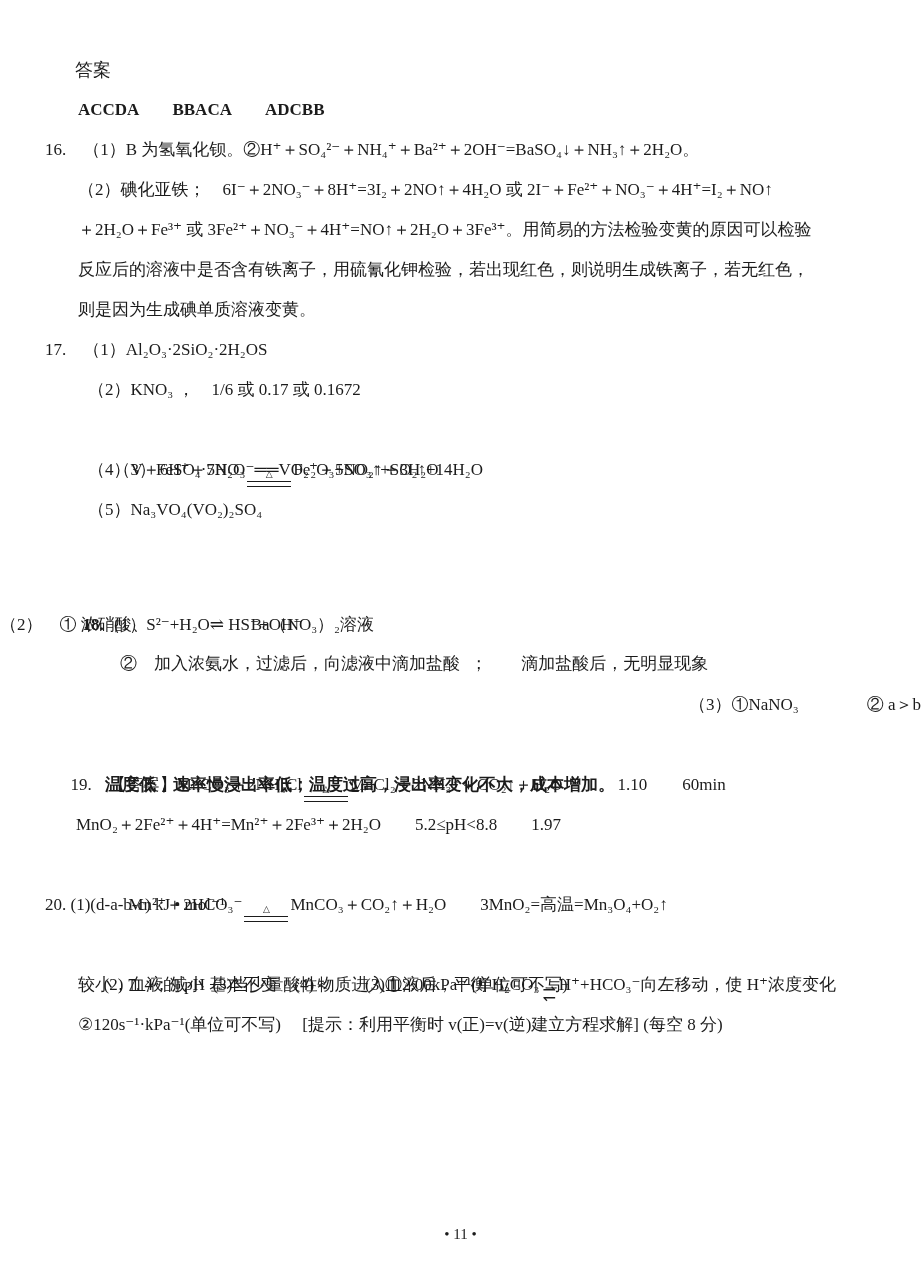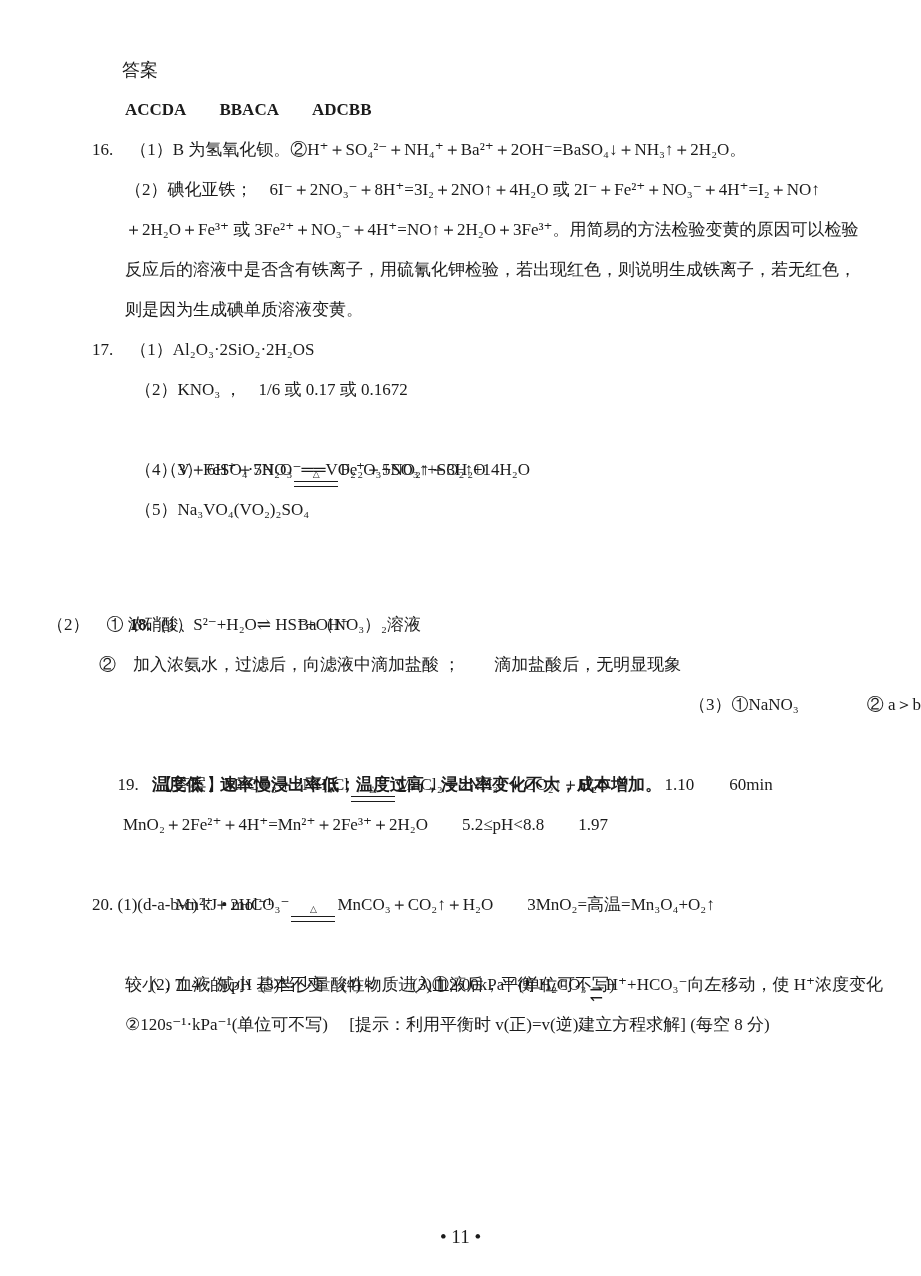--- a/index.html
+++ b/index.html
@@ -5,21 +5,21 @@
   html, body { margin: 0; padding: 0; }
   body {
     width: 921px; height: 1276px;
     background: #ffffff;
     color: #1b1b1b;
     font-family: "Liberation Serif", "DejaVu Serif", serif;
     font-size: 17px;
     position: relative;
     overflow: hidden;
   }
-  .doc { padding-top: 50px; padding-left: 47px; }
+  .doc { padding-top: 50px; }
   .line {
     line-height: 40px;
     height: 40px;
     white-space: pre;
   }
   .title { font-size: 18px; }
   .bold { font-weight: bold; }
   section { margin: 0; }
   .mt35 { margin-top: 35px; }
 
@@ -27,21 +27,21 @@
   .ml45  { margin-left: 45px; }
   .ml57  { margin-left: 57px; }
   .ml75  { margin-left: 75px; }
   .ml78  { margin-left: 78px; }
   .ml85  { }
   .ml88  { margin-left: 88px; }
   .ml92  { margin-left: 92px; text-align: right; }
   .ml100 { margin-left: 76px; }
   .ml103 { margin-left: 103px; }
   .ml105 { margin-left: 105px; font-weight: bold; }
-  .ml108 { margin-left: 52px; }
+  .ml108 { margin-left: 120px; font-family: Liberation Mono, monospace; }
   .ml155 { margin-left: 155px; }
 
   
   .heat-eq {
     display: inline-block;
     vertical-align: -2px;
     margin: 0 2px;
     text-align: center;
   }
   .heat-eq .tri {
@@ -72,21 +72,21 @@
   .rev-arrow span { display: block; line-height: 8px; height: 8px; }
 
   .gap55 { margin-left: 55px; }
   .gap35 { margin-left: 35px; }
 
   .footer {
     position: absolute;
     left: 0; right: 0;
     top: 1226px;
     text-align: center;
-    font-size: 19px;
+    font-size: 15px;
   }
 </style>
 </head>
 <body>
 
 <div class="doc">
 
   <div class="line ml75 title">答案</div>
   <div class="line ml78 bold">ACCDA　　BBACA　　ADCBB</div>
 

